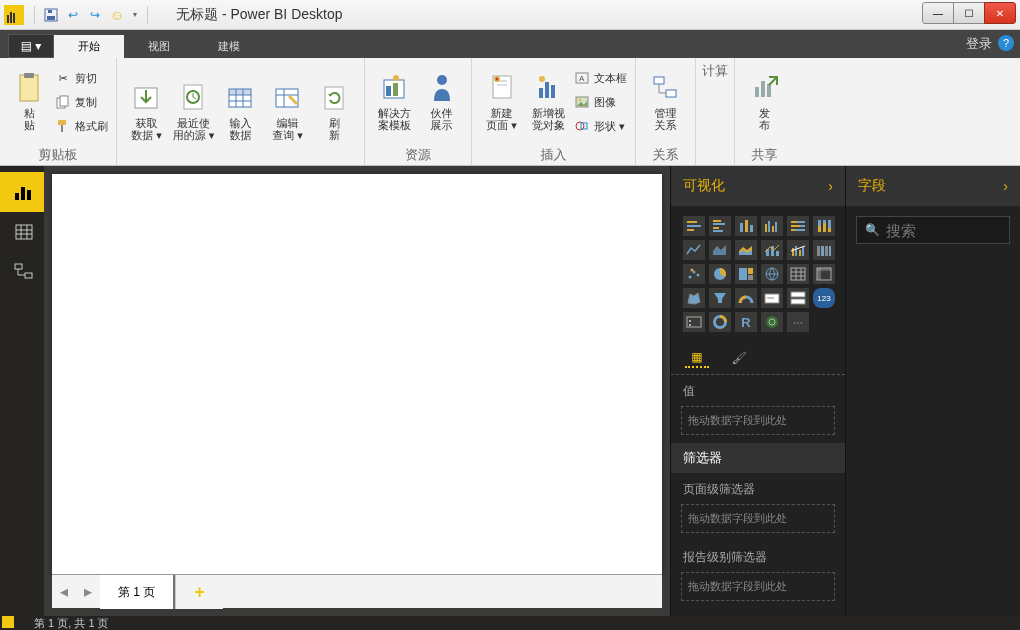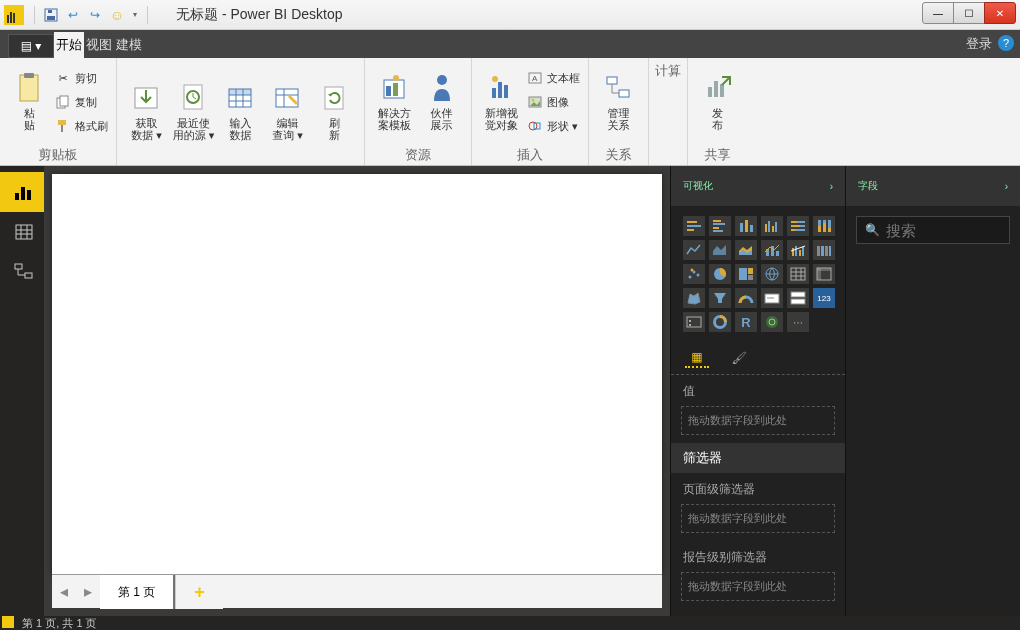--- a/index.html
+++ b/index.html
@@ -14,21 +14,21 @@
 .titlebar .title-text { margin-left:20px; font-size:14px; color:#333; }
 .titlebar .sep{width:1px;height:18px;background:#ccc;margin:0 4px;}
 .winbtns { position:absolute; right:4px; top:2px; display:flex; }
 .winbtn { width:32px; height:22px; border:1px solid #8a8a8a; background:linear-gradient(#f2f2f2,#d8d8d8); display:flex; align-items:center; justify-content:center; font-size:10px; cursor:pointer; margin-left:-1px; }
 .winbtn.close { background:linear-gradient(#f05a4b,#d6341e); color:#fff; border-color:#9a2b1b; border-top-right-radius:3px; border-bottom-right-radius:3px; }
 .winbtn.min{border-top-left-radius:3px;border-bottom-left-radius:3px;}
 
 
 .tabstrip { height:28px; background:#444; display:flex; align-items:flex-end; padding-left:8px; position:relative; }
 .file-btn { width:46px; height:24px; background:#333; color:#fff; display:flex; align-items:center; justify-content:center; font-size:12px; gap:3px; cursor:pointer; border:1px solid #555;}
-.tabstrip .tab { padding:4px 2px; font-size:13px; color:#ddd; cursor:pointer; }
+.tabstrip .tab { padding:4px 24px; font-size:11px; color:#ddd; cursor:pointer; }
 .tabstrip .tab.active { background:#f3f3f3; color:#000; }
 .tabstrip .login { position:absolute; right:28px; top:5px; color:#ddd; font-size:13px; cursor:pointer; }
 .tabstrip .help { position:absolute; right:6px; top:5px; width:16px; height:16px; border-radius:50%; background:#2a8dd4; color:#fff; font-size:11px; display:flex;align-items:center;justify-content:center;cursor:pointer;}
 
 
 .ribbon { height:108px; background:#f3f3f3; border-bottom:1px solid #c0c0c0; display:flex; }
 .ribbon-group { border-right:1px solid #d6d6d6; display:flex; flex-direction:column; padding:2px 6px 1px; }
 .ribbon-group .tools { flex:1; display:flex; align-items:center; }
 .ribbon-group .label { text-align:center; font-size:13px; color:#666; padding-top:2px; }
 .bigbtn { width:47px; display:flex; flex-direction:column; align-items:center; justify-content:flex-end; gap:3px; cursor:pointer; padding:2px 2px 0;}
@@ -45,21 +45,21 @@
 .navbtn.active { background:#f2c811; color:#000; border-left-color:#f2c811;}
 .canvas { flex:1; background:#3a3a39; display:flex; flex-direction:column; padding:8px; }
 .canvas .page { flex:1; background:#fff; box-shadow:0 0 6px rgba(0,0,0,.4); }
 .pagetabs { height:34px; background:#f3f3f3; display:flex; align-items:center; border-top:1px solid #999; }
 .pagetabs .arrow { width:24px; text-align:center; color:#888; cursor:pointer; }
 .pagetab { padding:0 18px; height:34px; line-height:34px; font-size:12px; background:#fff; border-right:2px solid #737373; cursor:pointer; }
 .pagetab.add { background:#f3f3f3; color:#f2c811; font-size:18px; font-weight:bold; border-right:none; border-left:1px solid #c8c8c8; }
 
 
 .pane { width:175px; background:#212121; border-left:1px solid #111; color:#c8c8c8; font-size:12px; display:flex; flex-direction:column; }
-.pane .phead { height:40px; background:#333; display:flex; align-items:center; justify-content:space-between; padding:0 12px; font-size:10px; color:#86efac; cursor:pointer;}
+.pane .phead { height:40px; background:#333; display:flex; align-items:center; justify-content:space-between; padding:0 12px; font-size:14px; color:#eab308; cursor:pointer;}
 .viz-grid { display:grid; grid-template-columns:repeat(6,22px); gap:4px; padding:10px 12px; }
 .viz-chip { width:22px; height:20px; background:#3a3a39; display:flex; align-items:center; justify-content:center; font-size:10px; color:#8ab4d8; cursor:pointer; }
 .subtabs { display:flex; gap:18px; padding:6px 14px; border-bottom:1px dashed #555; }
 .subtab { width:24px; height:20px; display:flex; align-items:center; justify-content:center; cursor:pointer; }
 .subtab.active{border-bottom:2px dotted #f2c811;}
 .field-lbl { padding:8px 12px 4px; color:#aaa; font-size:12px; }
 .dropzone { margin:2px 10px 8px; border:1px dashed #555; padding:6px; font-size:11px; color:#888; }
 .filter-head { background:#333; padding:6px 12px; color:#fff; font-size:13px; }
 .searchbox { margin:10px; height:28px; border:1px solid #444; background:#1a1a1a; display:flex; align-items:center; gap:6px; padding:0 8px; cursor:text;}
 .searchbox input { background:transparent; border:none; outline:none; color:#aaa; font-size:15px; width:100%; }
@@ -228,20 +228,31 @@
           <div class="blabel">伙伴<br>展示</div>
         </div>
     </div>
     <div class="label">资源</div>
   </div>
 
   <div class="ribbon-group">
     <div class="tools">
       <div class="bigbtn">
           <div class="bicon">
+            <svg width="26" height="30">
+              <rect x="4" y="3" width="18" height="22" fill="#fff" stroke="#aaa"></rect>
+              <path d="M8 8 L18 8 M8 12 L18 12" stroke="#bbb"></path>
+              <circle cx="8" cy="6" r="3" fill="#e6b84a"></circle>
+              <text x="8" y="8" font-size="6" fill="#c0392b" text-anchor="middle">★</text>
+            </svg>
+          </div>
+          <div class="blabel">新建<br>页面 ▾</div>
+        </div>
+      <div class="bigbtn">
+          <div class="bicon">
             <svg width="28" height="28">
               <rect x="4" y="14" width="4" height="10" fill="#4a7ab5"></rect>
               <rect x="10" y="8" width="4" height="16" fill="#4a7ab5"></rect>
               <rect x="16" y="11" width="4" height="13" fill="#4a7ab5"></rect>
               <circle cx="7" cy="5" r="3" fill="#e6b84a"></circle>
             </svg>
           </div>
           <div class="blabel">新增视<br>觉对象</div>
         </div>
       <div class="smallcol">
@@ -515,21 +526,21 @@
             <rect x="1" y="3" width="14" height="9" fill="#fff" stroke="#888"></rect>
             <line x1="3" y1="7" x2="10" y2="7" stroke="#888"></line>
           </svg>
         </div>
       <div class="viz-chip">
           <svg width="16" height="14">
             <rect x="1" y="1" width="14" height="5" fill="#fff" stroke="#888"></rect>
             <rect x="1" y="8" width="14" height="5" fill="#fff" stroke="#888"></rect>
           </svg>
         </div>
-      <div class="viz-chip" style="background:#2a6099;color:#fff;font-size:8px;">123</div>
+      <div class="viz-chip" style="background:#2a6099;color:#fff;font-size:8px;border-radius:8px;">123</div>
       <div class="viz-chip">
           <svg width="16" height="14">
             <rect x="1" y="2" width="14" height="10" fill="none" stroke="#aaa"></rect>
             <rect x="3" y="5" width="2" height="2" fill="#aaa"></rect>
             <rect x="3" y="9" width="2" height="2" fill="#aaa"></rect>
           </svg>
         </div>
       <div class="viz-chip">
           <svg width="16" height="14">
             <circle cx="8" cy="7" r="5.5" fill="none" stroke="#6fa1c9" stroke-width="3"></circle>
@@ -565,14 +576,14 @@
       </div>
     <div class="searchbox">
       <span style="color:#888;">🔍</span>
       <input placeholder="搜索" style="">
     </div>
   </div>
 </div>
 
 <div class="status">
   <span class="plogo"></span>
-  <span style="margin-left:16px">第 1 页, 共 1 页</span>
+  <span style="margin-left:28px">第 1 页, 共 1 页</span>
 </div>
 
 </body></html>

